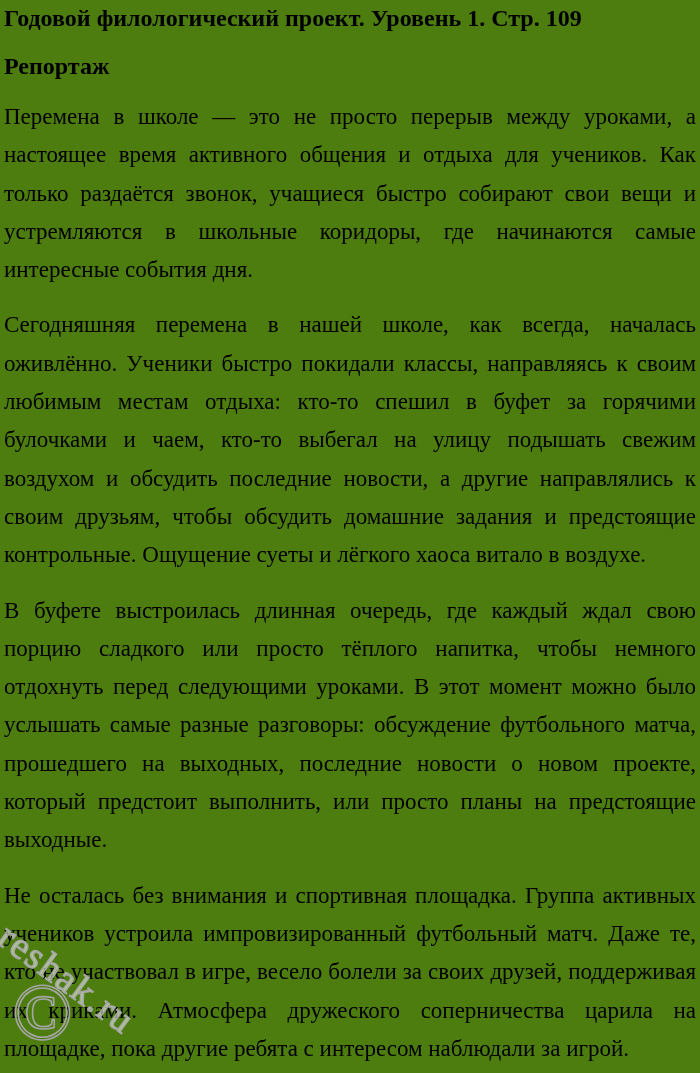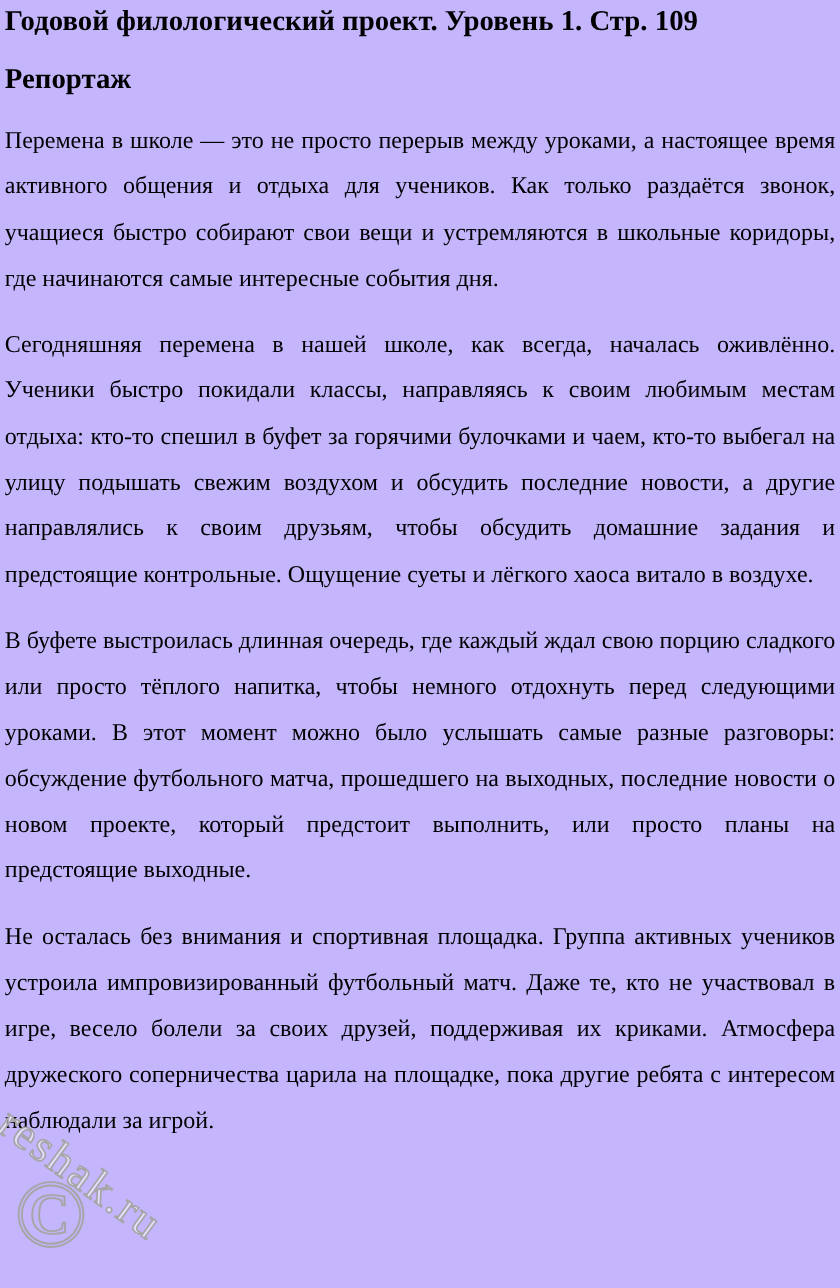--- a/index.html
+++ b/index.html
@@ -13,21 +13,21 @@
     overflow: hidden;
     position: relative;
     font-family: "Liberation Serif", serif;
     color: #000000;
   }
   .page {
     position: absolute;
     inset: 0;
     padding: 3px 4px 0 4px;
     box-sizing: border-box;
-    background: #c4b5fd;
+    background: #4d7c0f;
   }
   .doc-header {
     font-size: 24px;
     font-weight: bold;
     line-height: 30px;
     margin: 0;
     text-align: left;
     white-space: nowrap;
   }
   .doc-subtitle {
@@ -38,21 +38,21 @@
     margin: 18px 0 0 0;
   }
   .doc-heading {
     font-size: 24px;
     font-weight: bold;
     line-height: 30px;
     text-align: left;
     margin: 17px 0 0 0;
   }
   .body-paragraph {
-    font-size: 20px;
+    font-size: 23px;
     line-height: 38.3px;
     text-align: justify;
     margin: 17px 0 0 0;
   }
   .watermark-text {
     position: absolute;
     left: 16px;
     top: 914px;
     font-family: "Liberation Serif", serif;
     font-size: 38px;

